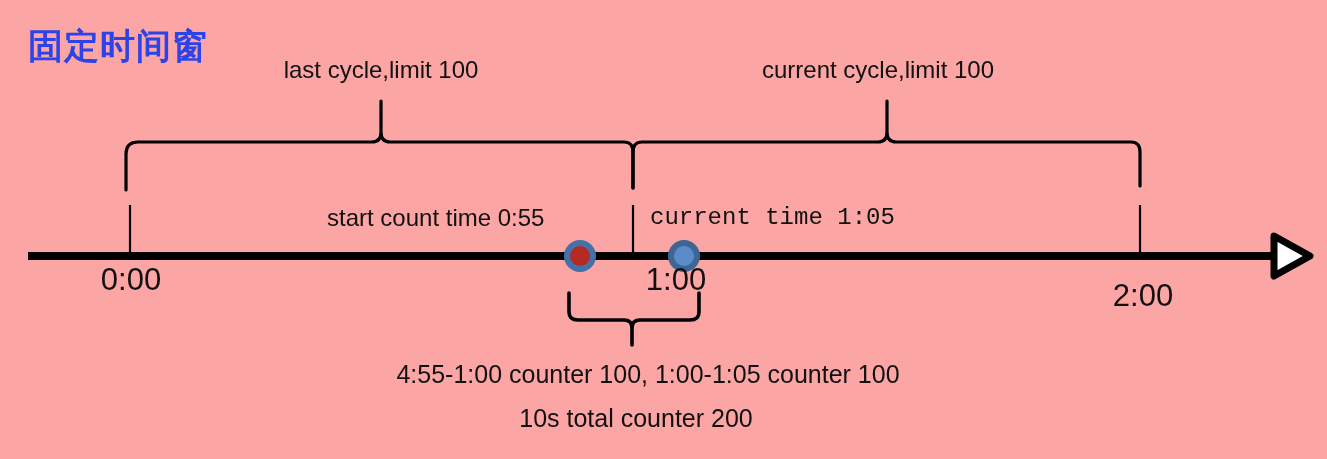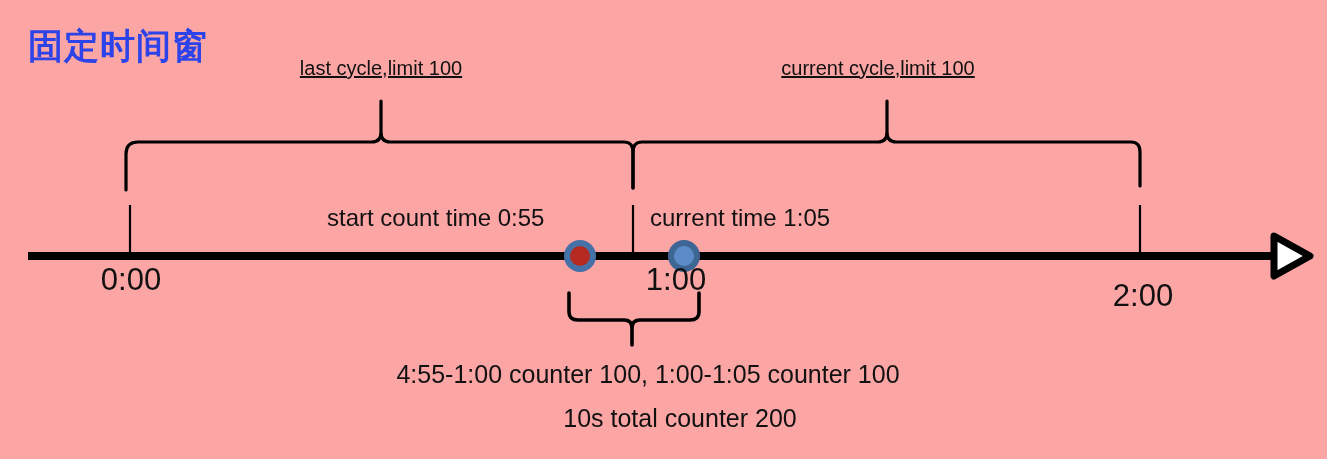--- a/index.html
+++ b/index.html
@@ -31,22 +31,21 @@
     font-family: "Liberation Sans", sans-serif;
     line-height: 1;
   }
   .title {
     color: #2B43E8;
     font-size: 35px;
     font-weight: 700;
     letter-spacing: 1px;
   }
   .lbl-top {
-    font-size: 20px;
-    text-decoration: underline;
+    font-size: 24px;
   }
   .lbl-mid {
     font-size: 24px;
   }
   .lbl-tick {
     font-size: 31px;
   }
   .lbl-bottom {
     font-size: 25px;
   }
@@ -111,22 +110,22 @@
          Q 699,320 699,312
          L 699,293" fill="none" stroke="#000000" stroke-width="3.6" stroke-linecap="round" stroke-linejoin="round"></path>
   </svg>
 
   <div class="txt title" style="left:28px; top:28px;">固定时间窗</div>
 
   <div class="txt lbl-top center" style="left:381px; top:58px;">last cycle,limit 100</div>
   <div class="txt lbl-top center" style="left:878px; top:58px;">current cycle,limit 100</div>
 
   <div class="txt lbl-mid" style="left:327px; top:206px;text-align:right;">start count time 0:55</div>
-  <div class="txt lbl-mid" style="left:650px; top:206px;">current time 1:05</div>
+  <div class="txt lbl-mid" style="left:650px; top:206px;font-family:Liberation Mono, monospace;">current time 1:05</div>
 
   <div class="txt lbl-tick center" style="left:131px; top:264px;">0:00</div>
   <div class="txt lbl-tick center" style="left:640px; top:264px;margin-left:36px;">1:00</div>
   <div class="txt lbl-tick center" style="left:1143px; top:280px;">2:00</div>
 
   <div class="txt lbl-bottom center" style="left:648px; top:362px;">4:55-1:00 counter 100, 1:00-1:05 counter 100</div>
-  <div class="txt lbl-bottom center" style="left:636px; top:406px;margin-left:44px;">10s total counter 200</div>
+  <div class="txt lbl-bottom center" style="left:636px; top:406px;">10s total counter 200</div>
 
 </div>
 
 </body></html>

